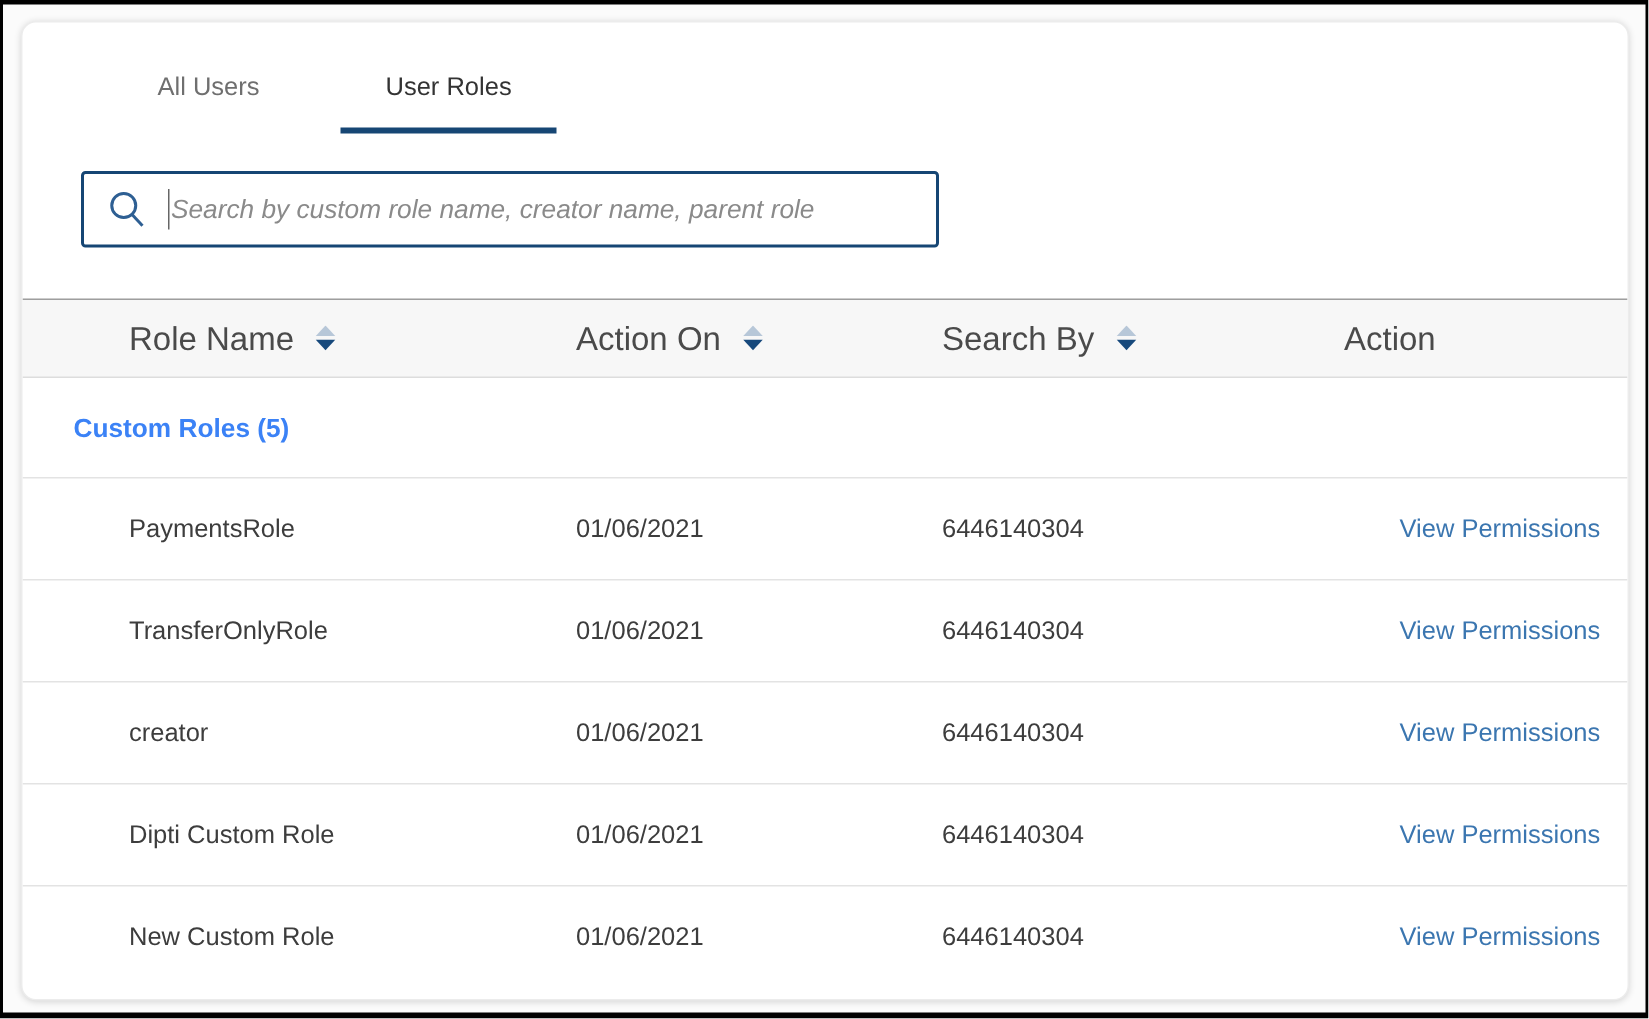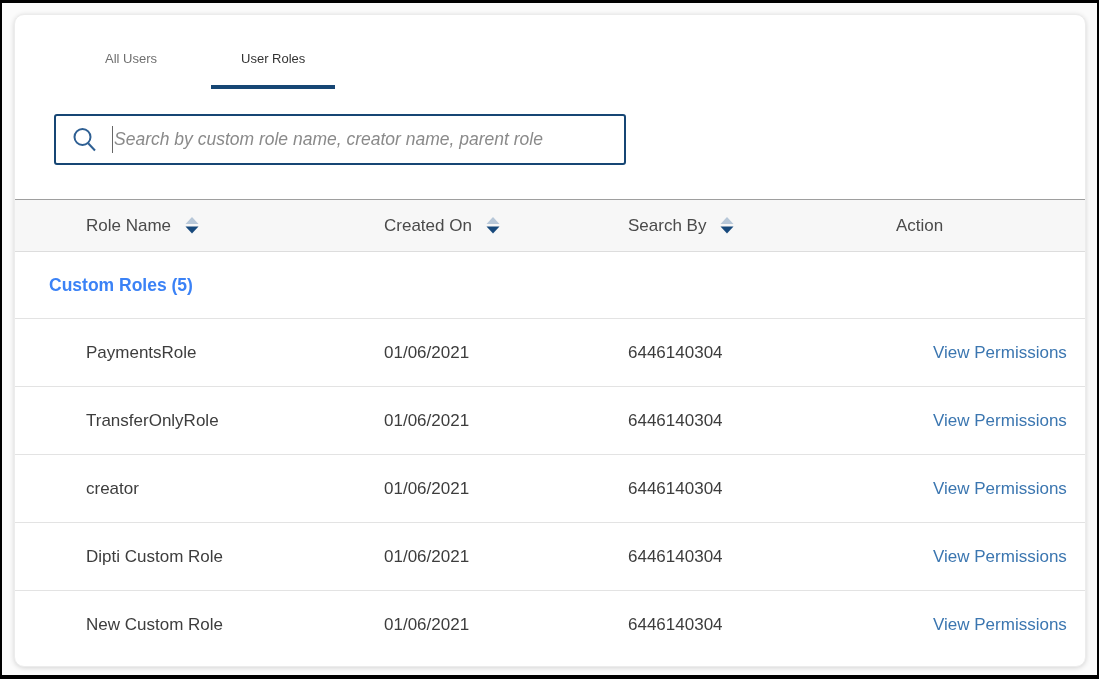--- a/index.html
+++ b/index.html
@@ -30,21 +30,21 @@
     display: flex;
     gap: 24px;
     padding-left: 60px;
     padding-top: 16px;
   }
   .tab {
     height: 58px;
     display: flex;
     align-items: center;
     padding: 0 30px;
-    font-size: 13px;
+    font-size: 17px;
     color: var(--tab-inactive, #6f6f6f);
     border-bottom: 4px solid transparent;
     cursor: pointer;
     text-align: center;
   }
   .tab.active {
     color: #333;
     border-bottom-color: var(--accent, #164674);
   }
 
@@ -113,21 +113,21 @@
   .thead {
     margin-top: 34px;
     height: 53px;
     background: #f7f7f7;
     border-top: 1px solid #9e9e9e;
     border-bottom: 1px solid #dddddd;
   }
   .th {
     display: flex;
     align-items: center;
-    font-size: 17px;
+    font-size: 22px;
     color: #4a4a4a;
   }
   .sort-icon { margin-left: 14px; display: inline-flex; }
 
   .group-header {
     height: 67px;
     display: flex;
     align-items: center;
     padding-left: 34px;
     font-size: 17.5px;
@@ -180,21 +180,21 @@
       <div class="th">
         <span>Role Name</span>
         <span class="sort-icon">
           <svg width="14" height="17" viewBox="0 0 14 17">
             <polygon points="7,0 13.5,7 0.5,7" fill="#b7c7d8"></polygon>
             <polygon points="0.5,9.5 13.5,9.5 7,16.5" fill="#17497c"></polygon>
           </svg>
         </span>
       </div>
       <div class="th">
-        <span>Created On</span>
+        <span>Action On</span>
         <span class="sort-icon">
           <svg width="14" height="17" viewBox="0 0 14 17">
             <polygon points="7,0 13.5,7 0.5,7" fill="#b7c7d8"></polygon>
             <polygon points="0.5,9.5 13.5,9.5 7,16.5" fill="#17497c"></polygon>
           </svg>
         </span>
       </div>
       <div class="th">
         <span>Search By</span>
         <span class="sort-icon">

